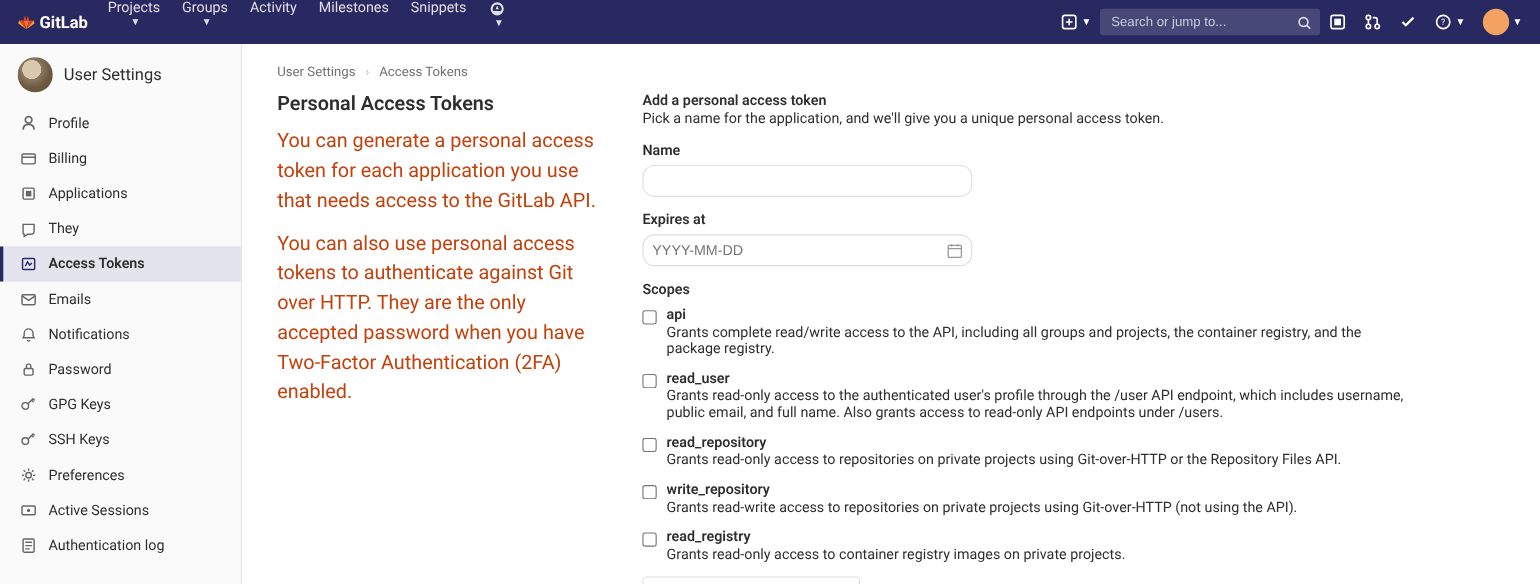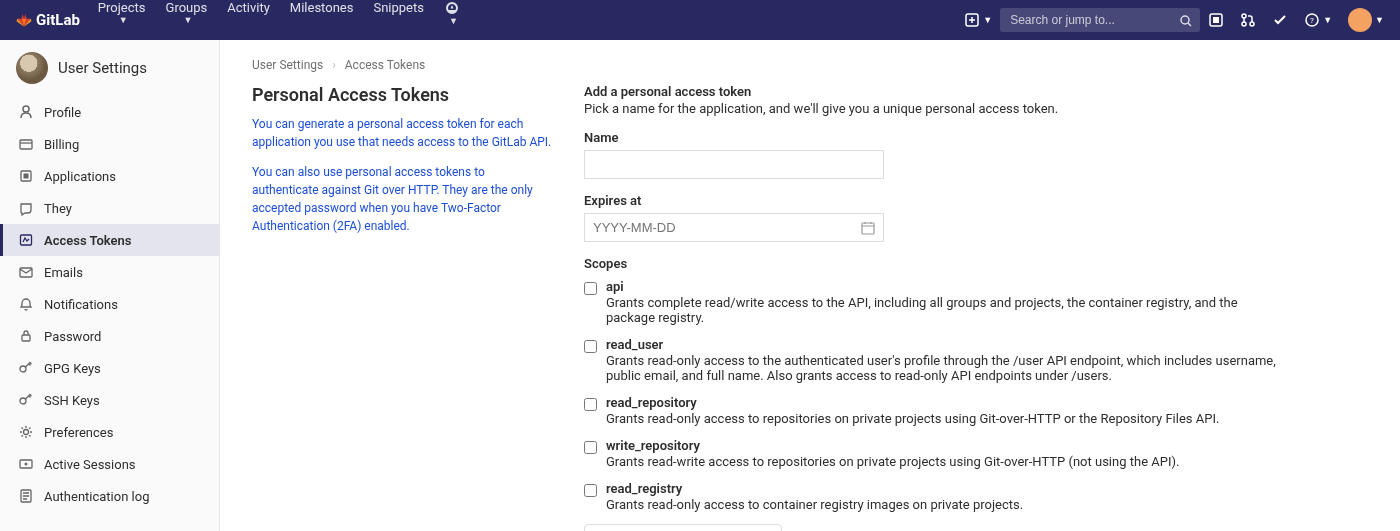--- a/index.html
+++ b/index.html
@@ -29,28 +29,28 @@
 .sidebar li.active { background: #e4e4ee; box-shadow: inset 3px 0 0 #292961; font-weight: 600; }
 .sidebar li.active .s-ico { color: #292961; }
 
 .main { flex: 1; padding: 18px 32px; max-width: 1100px; }
 .breadcrumb { font-size: 12px; color: #707070; margin-bottom: 12px; }
 .breadcrumb .sep { margin: 0 6px; color: #bbb; }
 
 .content-row { display: flex; gap: 32px; }
 .intro { width: 300px; }
 .intro h3 { font-size: 18px; font-weight: 600; margin-bottom: 10px; }
-.intro p { font-size: 12px; line-height: 1.5; color: #1d4ed8; margin-bottom: 12px; }
+.intro p { font-size: 18px; line-height: 1.5; color: #c2410c; margin-bottom: 12px; }
 
 .form { flex: 1; }
 .form-title { font-size: 13px; font-weight: 600; margin-bottom: 2px; }
 .form-sub { font-size: 13px; color: #2e2e2e; margin-bottom: 14px; }
 .form-group { margin-bottom: 14px; }
 .form-group label { display: block; font-weight: 600; font-size: 13px; margin-bottom: 5px; }
-.form-group input[type=text] { width: 300px; padding: 6px 8px; border: 1px solid #ddd; border-radius: 0; font-size: 13px; }
+.form-group input[type=text] { width: 300px; padding: 6px 8px; border: 1px solid #ddd; border-radius: 11px; font-size: 13px; }
 .date-wrap { position: relative; display: inline-block; }
 .date-wrap .cal-icon { position: absolute; right: 8px; top: 7px; pointer-events: none; color: #999; }
 
 .scopes-title { font-weight: 600; font-size: 13px; margin-bottom: 8px; }
 .scope { margin-bottom: 12px; position: relative; padding-left: 22px; }
 .scope input[type=checkbox] { position: absolute; left: 0; top: 3px; }
 .scope .s-name { font-weight: 600; font-size: 13px; }
 .scope .s-desc { font-size: 13px; color: #2e2e2e; margin-top: 1px; }
 
 .btn { display: inline-block; padding: 6px 12px; border: 1px solid #ddd; border-radius: 4px; background: #fff; font-size: 13px; cursor: pointer; }

